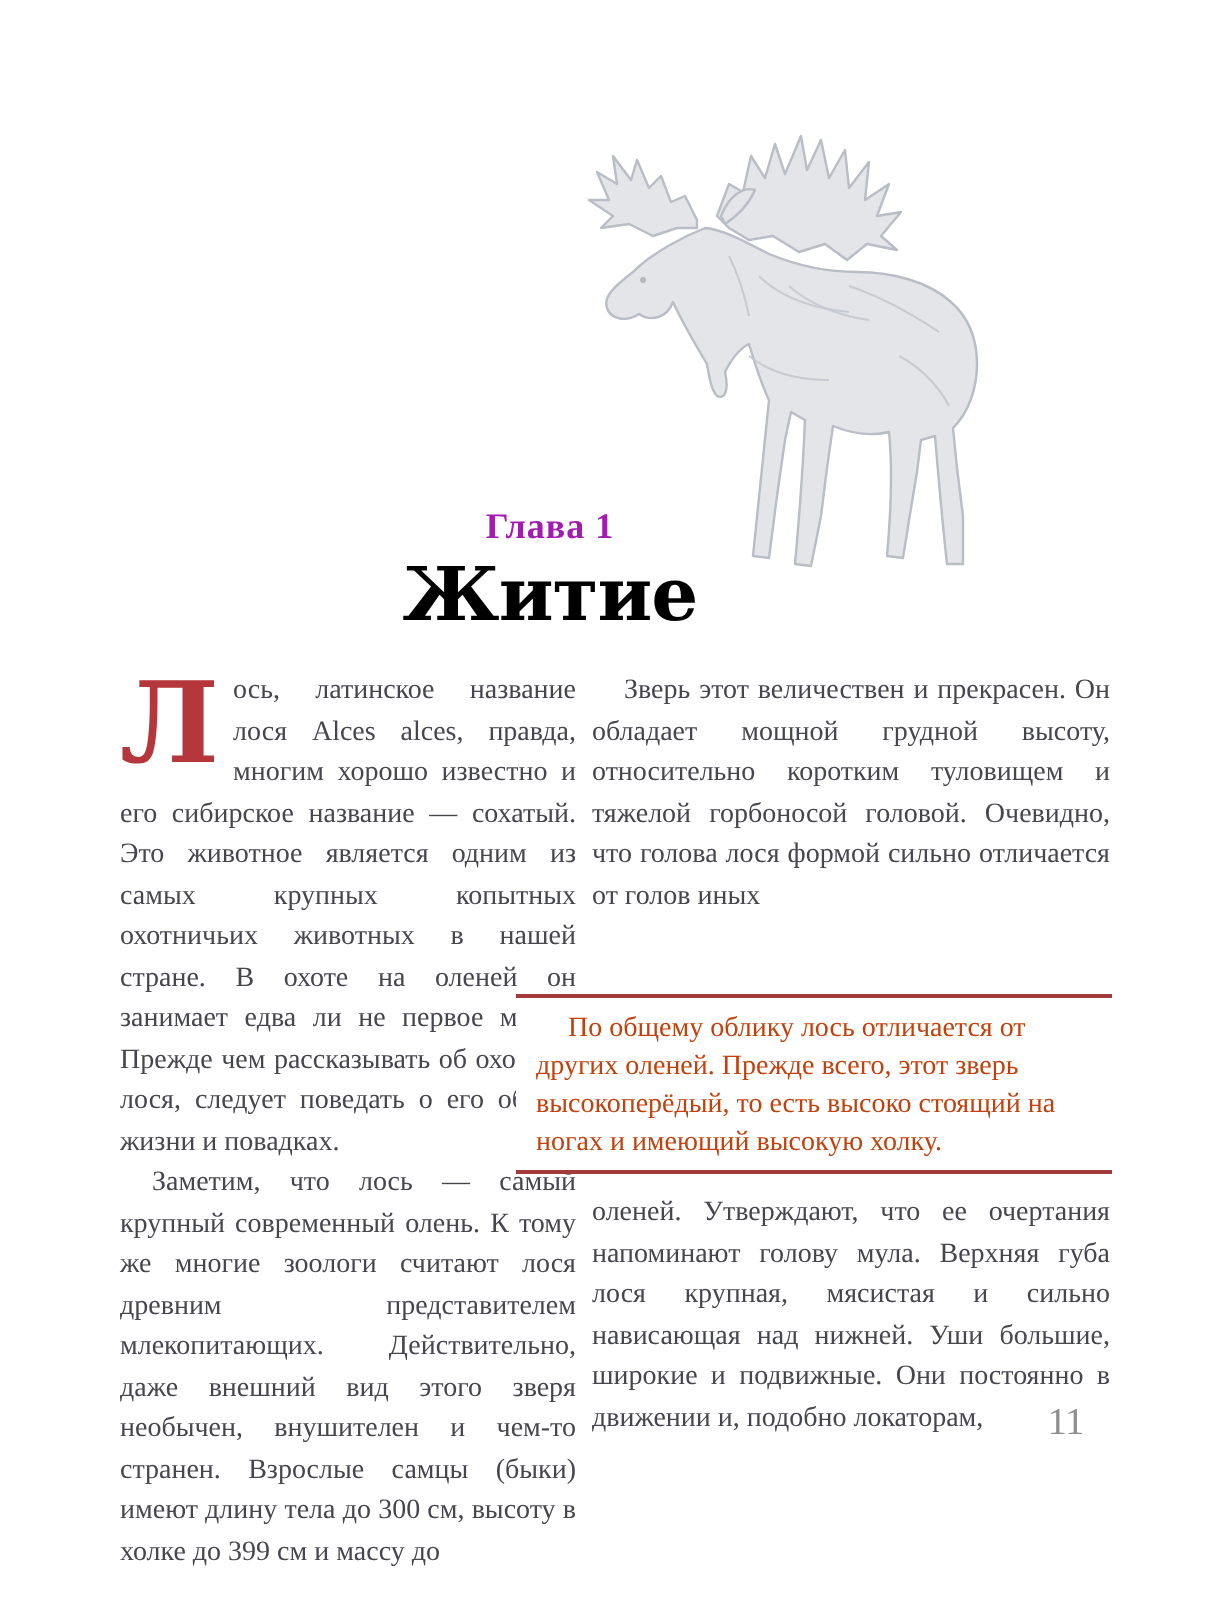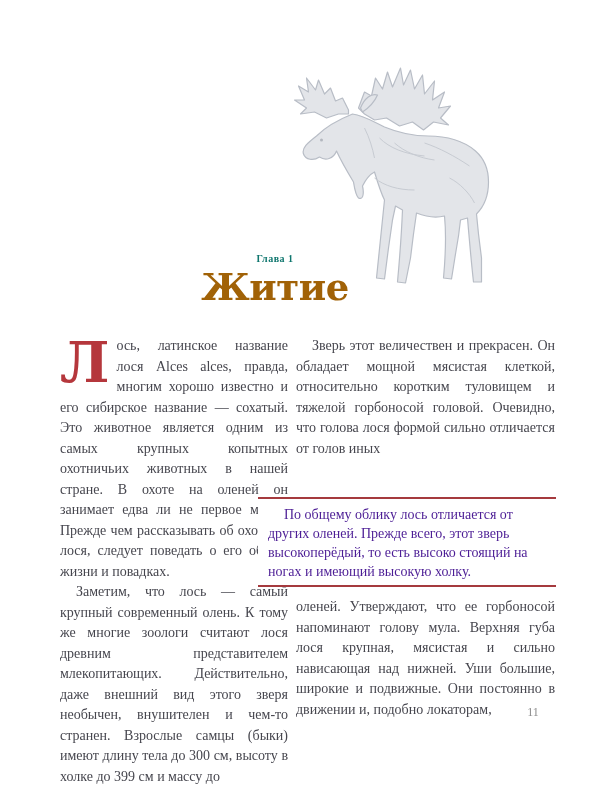--- a/index.html
+++ b/index.html
@@ -5,25 +5,25 @@
   html,body{margin:0;padding:0;background:#fff;}
   .page{
     position:relative;width:609px;height:800px;background:#ffffff;
     overflow:hidden;font-family:"Liberation Serif", serif;color:#46464e;
   }
   
   .moose{position:absolute;left:272px;top:48px;width:240px;height:250px;z-index:1;}
   
   .chapter-head{position:absolute;left:190px;top:253px;width:170px;text-align:center;z-index:2;}
   .chapter-label{
-    font-size:10px;font-weight:bold;color:#0f766e;letter-spacing:.5px;
+    font-size:18px;font-weight:bold;color:#a21caf;letter-spacing:.5px;
     font-family:"Liberation Serif", serif;margin:0 0 5px 0;
   }
   .chapter-title{
-    font-size:37px;font-weight:bold;color:#a16207;line-height:1;
+    font-size:37px;font-weight:bold;color:#000000;line-height:1;
     font-family:"DejaVu Serif","Liberation Serif",serif;letter-spacing:-.5px;margin:0;
   }
   
   .bodytext{font-size:14px;line-height:20.5px;text-align:justify;}
   .col-left{position:absolute;left:60px;top:336px;width:228px;z-index:1;}
   .col-right-top{position:absolute;left:296px;top:336px;width:259px;max-height:161px;overflow:hidden;z-index:1;}
   .col-right-bottom{position:absolute;left:296px;top:597px;width:259px;max-height:141px;overflow:hidden;z-index:1;}
   .para{margin:0;}
   .para.indent{text-indent:16px;}
   .dropcap{
@@ -32,27 +32,27 @@
     font-family:"DejaVu Serif","Liberation Serif",serif;
   }
   
   .callout{
     position:absolute;left:258px;top:497px;width:298px;height:90px;
     box-sizing:border-box;background:#ffffff;z-index:3;overflow:hidden;
     border-top:2px solid #a53a3e;border-bottom:2px solid #a53a3e;
     padding:6px 8px 0 10px;
   }
   .callout p{
-    margin:0;font-size:14px;line-height:19px;color:#4c1d95;
+    margin:0;font-size:14px;line-height:19px;color:#c2410c;
     text-align:left;text-indent:16px;
   }
   
   .page-num{
     position:absolute;left:516px;top:701px;width:34px;text-align:center;
-    color:#8d8d8d;font-size:12px;line-height:22px;z-index:1;
+    color:#8d8d8d;font-size:19px;line-height:22px;z-index:1;
   }
 </style>
 </head>
 <body>
 
 <div class="page">
 
   <svg class="moose" viewBox="0 0 235 250" aria-hidden="true">
     <g fill="#e3e5e9" stroke="#b8bdc6" stroke-width="1.2" stroke-linejoin="round">
 
@@ -80,26 +80,26 @@
     <p class="chapter-label">Глава 1</p>
     <p class="chapter-title">Житие</p>
   </div>
 
   <div class="col-left bodytext">
     <p class="para"><span class="dropcap">Л</span><span>ось, латинское название лося Alces alces, правда, многим хорошо известно и его сибирское название — сохатый. Это животное является одним из самых крупных копытных охотничьих животных в нашей стране. В охоте на оленей он занимает едва ли не первое место. Прежде чем рассказывать об охоте на лося, следует поведать о его образе жизни и повадках.</span></p>
     <p class="para indent">Заметим, что лось — самый крупный современный олень. К тому же многие зоологи считают лося древним представителем млекопитающих. Действительно, даже внешний вид этого зверя необычен, внушителен и чем-то странен. Взрослые самцы (быки) имеют длину тела до 300 см, высоту в холке до 399 см и массу до</p>
   </div>
 
   <div class="col-right-top bodytext">
-    <p class="para indent">Зверь этот величествен и прекрасен. Он обладает мощной мясистая клеткой, относительно коротким туловищем и тяжелой горбоносой головой. Очевидно, что голова лося формой сильно отличается от голов иных</p>
+    <p class="para indent">Зверь этот величествен и прекрасен. Он обладает мощной грудной высоту, относительно коротким туловищем и тяжелой горбоносой головой. Очевидно, что голова лося формой сильно отличается от голов иных</p>
   </div>
 
   <div class="callout">
     <p>По общему облику лось отличается от других оленей. Прежде всего, этот зверь высокоперёдый, то есть высоко стоящий на ногах и имеющий высокую холку.</p>
   </div>
 
   <div class="col-right-bottom bodytext">
-    <p class="para">оленей. Утверждают, что ее горбоносой напоминают голову мула. Верхняя губа лося крупная, мясистая и сильно нависающая над нижней. Уши большие, широкие и подвижные. Они постоянно в движении и, подобно локаторам,</p>
+    <p class="para">оленей. Утверждают, что ее очертания напоминают голову мула. Верхняя губа лося крупная, мясистая и сильно нависающая над нижней. Уши большие, широкие и подвижные. Они постоянно в движении и, подобно локаторам,</p>
   </div>
 
   <div class="page-num">11</div>
 
 </div>
 
 </body></html>

